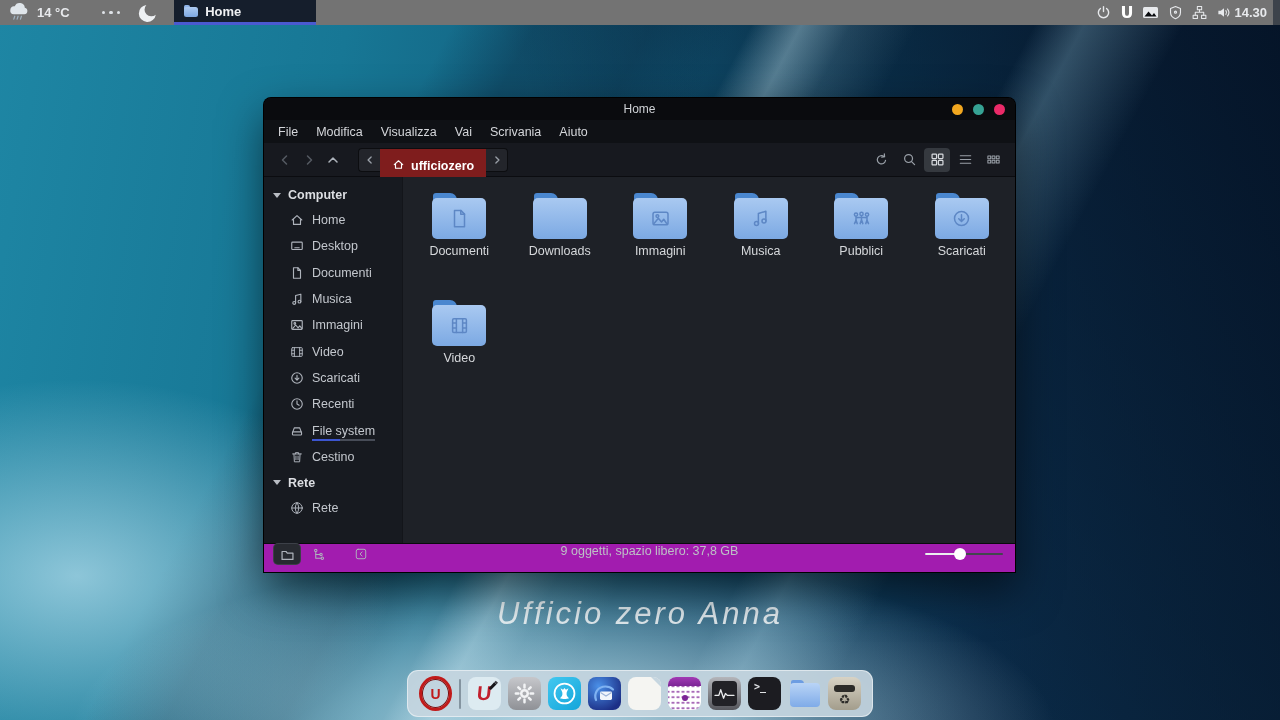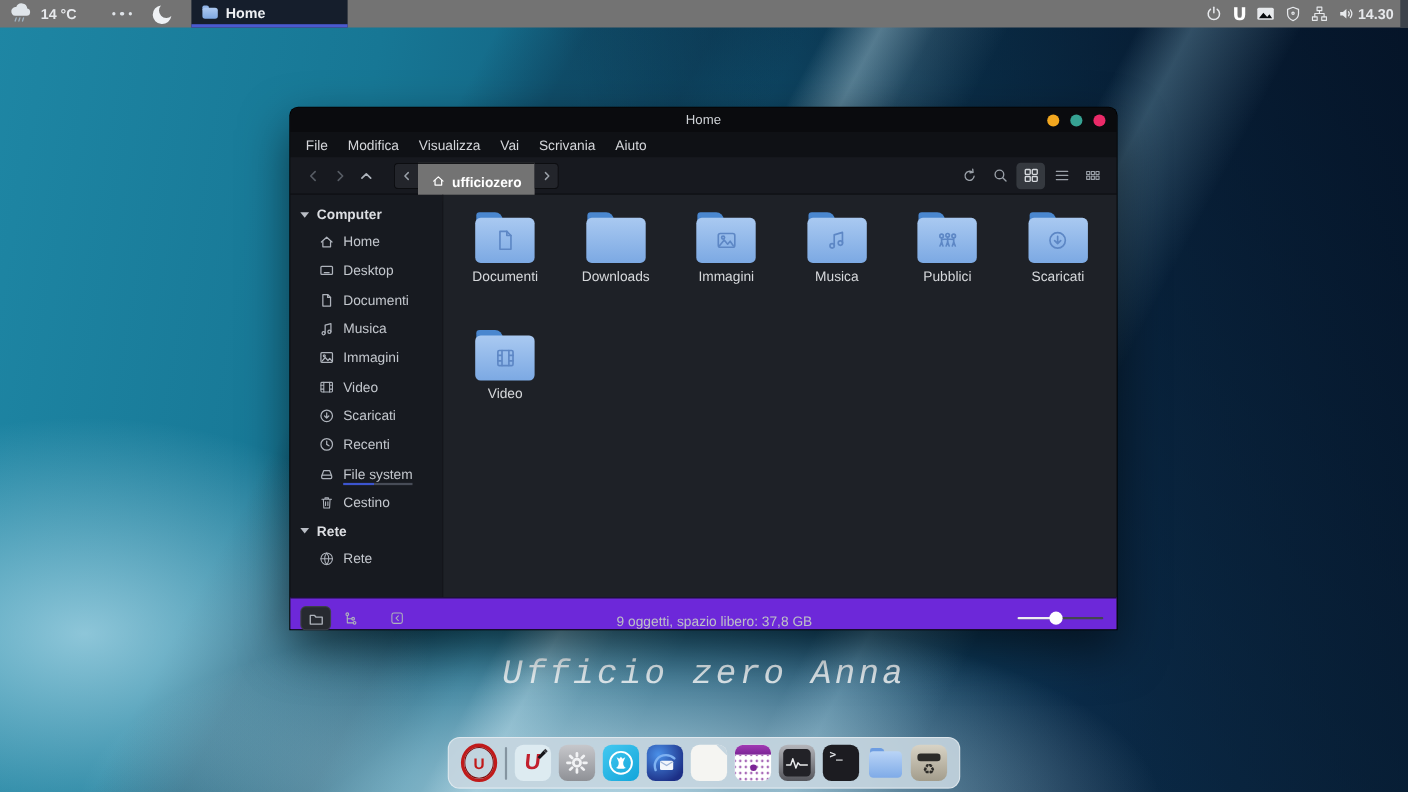--- a/index.html
+++ b/index.html
@@ -9,21 +9,21 @@
   
   .wallpaper{position:absolute;inset:0;z-index:0;background:
     radial-gradient(ellipse 55% 36% at 44% 102%, rgba(214,240,250,.85), rgba(214,240,250,0) 70%),
     radial-gradient(ellipse 38% 42% at 6% 80%, rgba(190,228,242,.7), rgba(190,228,242,0) 65%),
     linear-gradient(118deg, rgba(0,0,0,0) 46%, rgba(205,236,246,.38) 49%, rgba(205,236,246,.12) 52%, rgba(0,0,0,0) 56%),
     linear-gradient(118deg, rgba(0,0,0,0) 63%, rgba(160,212,232,.28) 66%, rgba(0,0,0,0) 72%),
     linear-gradient(118deg, rgba(0,0,0,0) 28%, rgba(10,40,64,.42) 33%, rgba(10,40,64,.42) 40%, rgba(0,0,0,0) 45%),
     linear-gradient(62deg, rgba(6,24,44,0) 52%, rgba(6,24,44,.55) 74%, rgba(4,16,34,.85) 100%),
     linear-gradient(100deg,#1e86a4 0%,#177795 25%,#0f4e6e 55%,#0c3050 78%,#0a2844 100%);}
   .signature{position:absolute;left:0;right:0;top:596px;text-align:center;z-index:1;
-    font-family:Liberation Mono, monospace;font-style:italic;font-size:31px;letter-spacing:3px;
+    font-family:Liberation Sans, sans-serif;font-style:italic;font-size:31px;letter-spacing:3px;
     color:rgba(255,255,255,.82)}
 
   
   .panel{position:absolute;top:0;left:0;right:0;height:25px;background:#737373;z-index:6;
     display:flex;align-items:center;color:#e7e9ec;font-size:13px}
   .weather{display:flex;align-items:center;gap:5px;padding-left:7px;font-weight:bold}
   .dots{margin-left:32px;display:flex;gap:4px}
   .dots i{width:3.5px;height:3.5px;border-radius:50%;background:#dfe3e8}
   .moon{margin-left:16px;display:flex;align-items:center}
   .taskbar{margin-left:14px;height:100%;display:flex}
@@ -52,21 +52,21 @@
   .menu-item{padding:0 9px;height:100%;display:flex;align-items:center;cursor:default}
   .toolbar{height:33px;flex:none;background:#17191f;border-bottom:1px solid #0b0c10;
     display:flex;align-items:center;padding:0 9px}
   .nav-btn{width:24px;height:24px;display:flex;align-items:center;justify-content:center;color:#565b63}
   .nav-btn.lit{color:#aeb4bc}
   .pathbar{display:flex;margin-left:13px;height:24px}
   .path-side{width:22px;background:#23252b;border:1px solid #0c0d10;display:flex;align-items:center;
     justify-content:center;color:#9aa0a8;box-sizing:border-box}
   .path-side.l{border-radius:4px 0 0 4px;border-right:none}
   .path-side.r{border-radius:0 4px 4px 0;border-left:none}
-  .path-main{display:flex;align-items:center;gap:6px;padding:17px 12px;background:#737373;color:#fff;
+  .path-main{display:flex;align-items:center;gap:6px;padding:17px 12px;background:#7f1d1d;color:#fff;
     font-weight:bold;font-size:12.5px;border-top:1px solid #0c0d10;border-bottom:1px solid #0c0d10}
   .tool-right{margin-left:auto;display:flex;align-items:center;gap:2px;color:#9aa0a8}
   .tool-btn{width:26px;height:24px;display:flex;align-items:center;justify-content:center;border-radius:4px}
   .tool-btn.active{background:#35393f;color:#d8dbdf}
 
   .wbody{flex:1;display:flex;min-height:0}
   .sidebar{width:138px;flex:none;background:#171a20;padding-top:5px;box-sizing:border-box;
     font-size:12.5px;color:#c3c7cd;overflow:hidden}
   .side-header{display:flex;align-items:center;gap:7px;padding:6px 9px 5px;font-weight:bold;
     color:#dcdee2}
@@ -81,22 +81,22 @@
   .main{flex:1;background:#1e2127;border-left:1px solid #13151a;padding:12px 0 0 6px;
     display:grid;grid-template-columns:repeat(6,100.5px);grid-auto-rows:107px;align-content:start}
   .fitem{display:flex;flex-direction:column;align-items:center;padding-top:4px}
   .ficon{position:relative;width:54px;height:46px}
   .ftab{position:absolute;top:0;left:1px;width:24px;height:12px;border-radius:3px 7px 0 0;background:#4a87cf}
   .fbody{position:absolute;top:5px;left:0;width:54px;height:41px;border-radius:5px;
     background:linear-gradient(#a9c9f1,#7ca9e3);display:flex;align-items:center;justify-content:center}
   .fbody svg{color:#5d87c5}
   .flabel{margin-top:5px;font-size:12.5px;color:#d6d8db}
 
-  .statusbar{height:28px;flex:none;background:#6d28d9;border-top:1px solid #090a0d;
-    display:flex;align-items:flex-end;padding:0 10px;gap:6px}
+  .statusbar{height:28px;flex:none;background:#a21caf;border-top:1px solid #090a0d;
+    display:flex;align-items:flex-start;padding:0 10px;gap:6px}
   .sbtn{width:26px;height:20px;border-radius:4px;display:flex;align-items:center;justify-content:center;color:#aeb3bb}
   .sbtn.active{background:#272a30;box-shadow:0 0 0 1px #3c4048}
   .sbtn.gap{margin-left:10px}
   .status-text{flex:1;text-align:center;font-size:12.5px;color:#bdc0c6}
   .zoom-slider{width:78px;height:20px;position:relative;margin-right:2px}
   .z-track{position:absolute;top:9px;left:0;right:0;height:2px;background:#42464e;border-radius:1px}
   .z-fill{position:absolute;top:9px;left:0;height:2px;background:#eceef0;border-radius:1px}
   .z-knob{position:absolute;top:4px;width:12px;height:12px;border-radius:50%;background:#fff}
 
   

